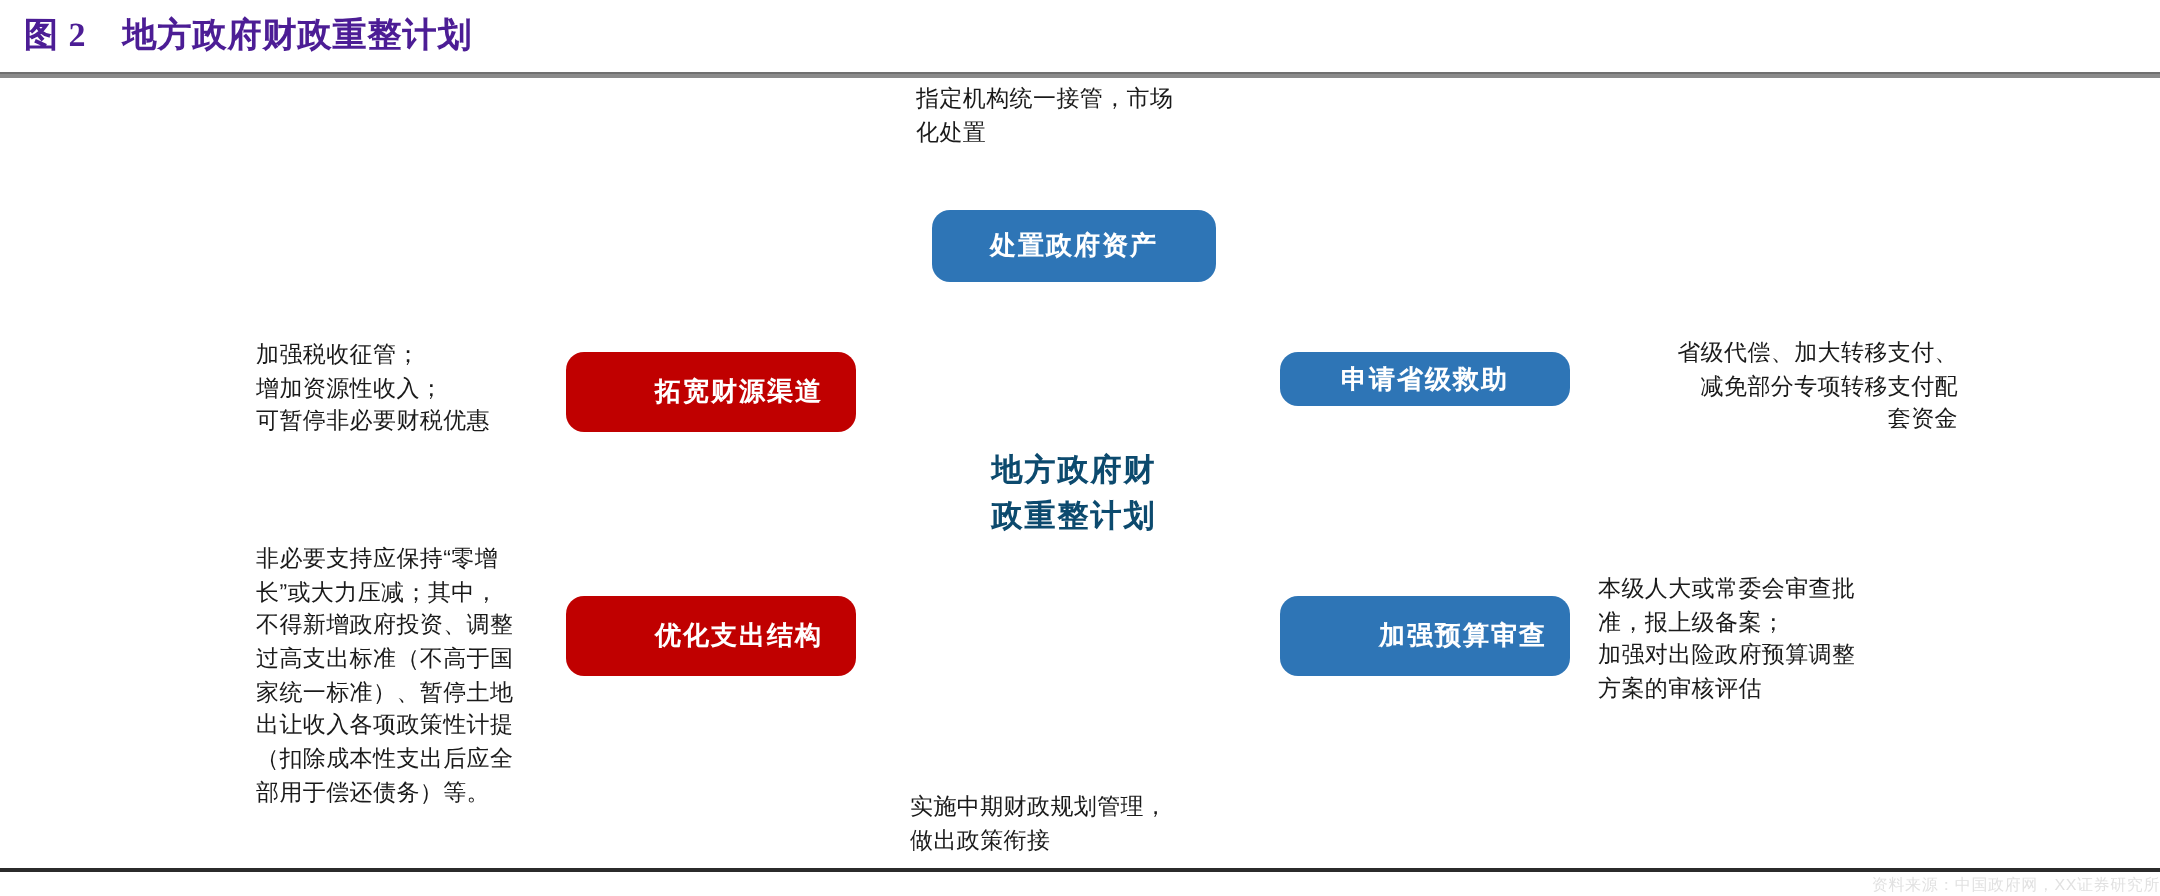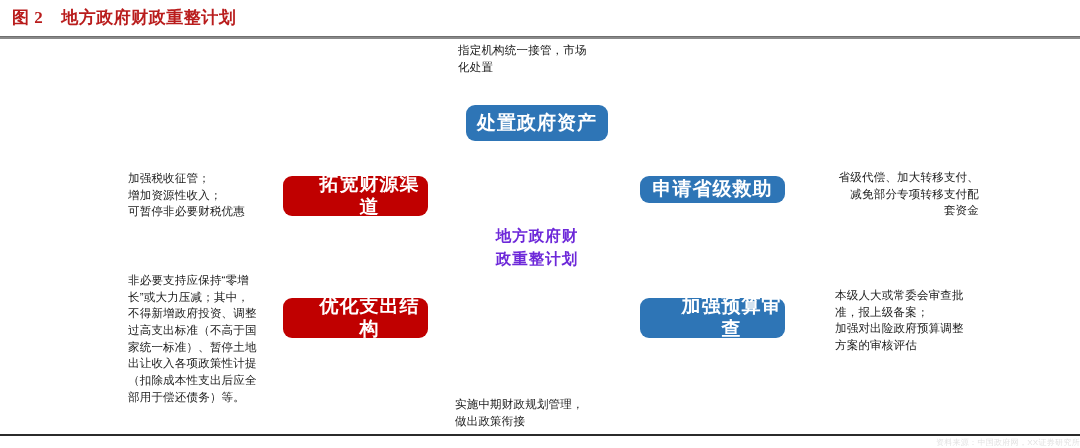--- a/index.html
+++ b/index.html
@@ -31,21 +31,21 @@
   }
   .fig-title {
     position: absolute;
     left: 12px;
     top: 6px;
     font-family: "Liberation Serif", "DejaVu Serif", serif;
     font-weight: bold;
     font-size: 17px;
     letter-spacing: 0.5px;
     white-space: nowrap;
-    color: #b91c1c;
+    color: #4c1d95;
   }
   .fig-title .num {
     margin-right: 18px;
   }
   .title-rule {
     position: absolute;
     left: 0;
     top: 36px;
     width: 1080px;
     height: 3px;
@@ -66,21 +66,21 @@
 
   
   .node {
     position: absolute;
     display: flex;
     align-items: center;
     justify-content: center;
     border-radius: 9px;
     color: #ffffff;
     font-weight: bold;
-    font-size: 19px;
+    font-size: 13px;
     letter-spacing: 1px;
     text-align: center;
     box-sizing: border-box;
     line-height: 1.2;
     user-select: none;
   }
   .node.blue  { background: #2e75b6; }
   .node.red   { background: #c00000; padding-left: 28px; }
 
   
@@ -96,21 +96,21 @@
   .note.right-align { text-align: left; }
 
   
   .center-label {
     position: absolute;
     font-weight: bold;
     font-size: 15.5px;
     line-height: 1.5;
     text-align: center;
     letter-spacing: 1px;
-    color: #6d28d9;
+    color: #0c4a6e;
     white-space: pre-line;
   }
 
   
   .bottom-rule {
     position: absolute;
     left: 0;
     top: 434px;
     width: 1080px;
     height: 2px;
@@ -171,21 +171,21 @@
 过高支出标准（不高于国
 家统一标准）、暂停土地
 出让收入各项政策性计提
 （扣除成本性支出后应全
 部用于偿还债务）等。</div>
 
     <div class="node red" style="left:283px; top:259px; width:145px; height:40px;">优化支出结构</div>
 
     <div class="node blue" style="left:640px; top:259px; width:145px; height:40px;padding-left:38px;">加强预算审查</div>
 
-    <div class="note right-align" style="left:799px; top:248px; width:180px;margin-left:36px;">本级人大或常委会审查批
+    <div class="note right-align" style="left:799px; top:248px; width:180px;">本级人大或常委会审查批
 准，报上级备案；
 加强对出险政府预算调整
 方案的审核评估</div>
 
 
     <div class="note" style="left:455px; top:357px; width:180px;">实施中期财政规划管理，
 做出政策衔接</div>
 
   </div>
 

